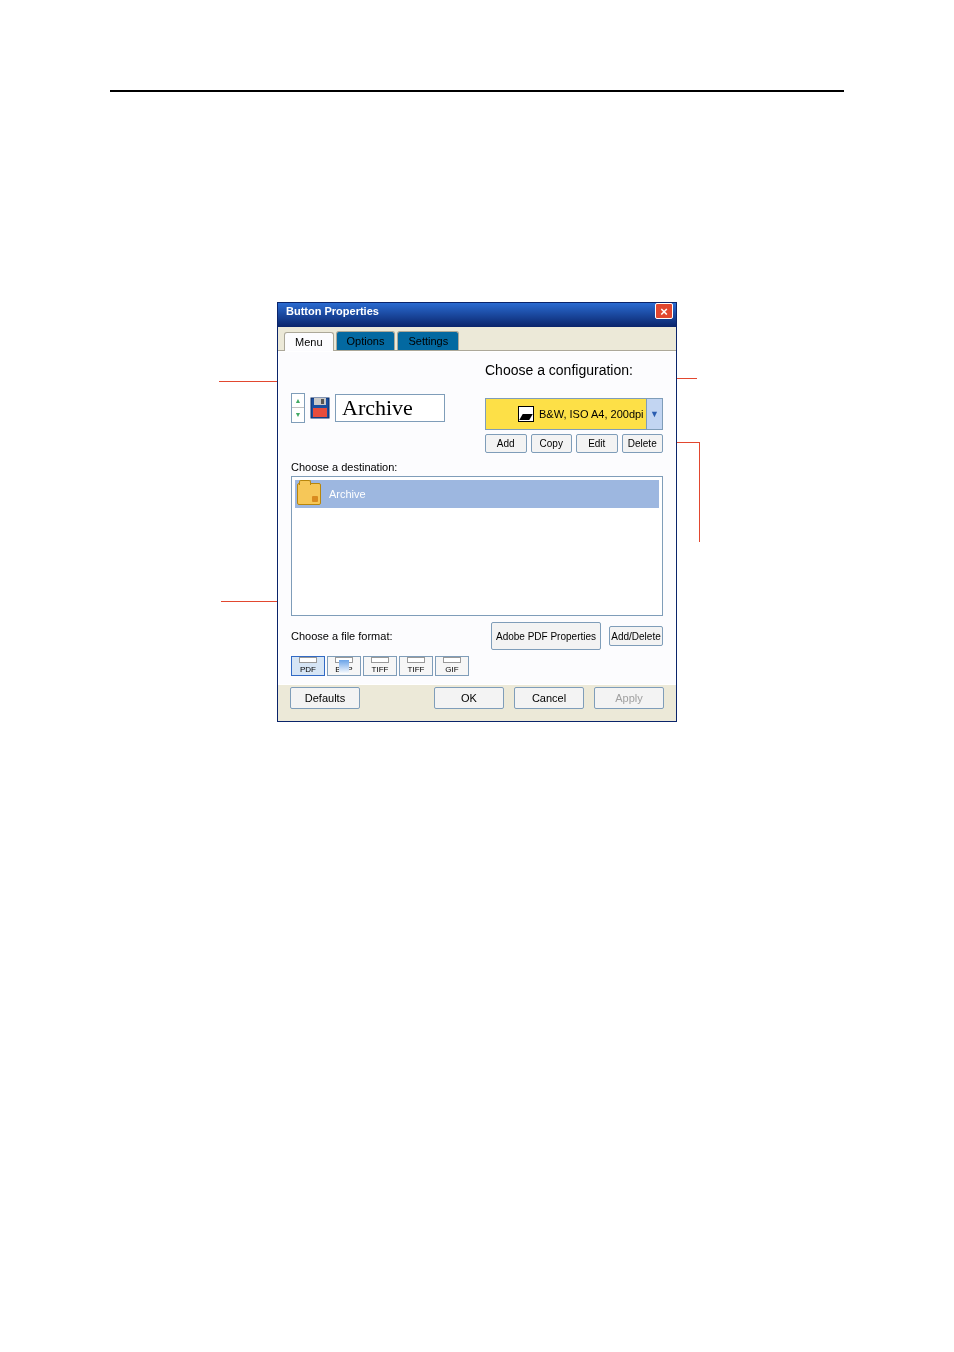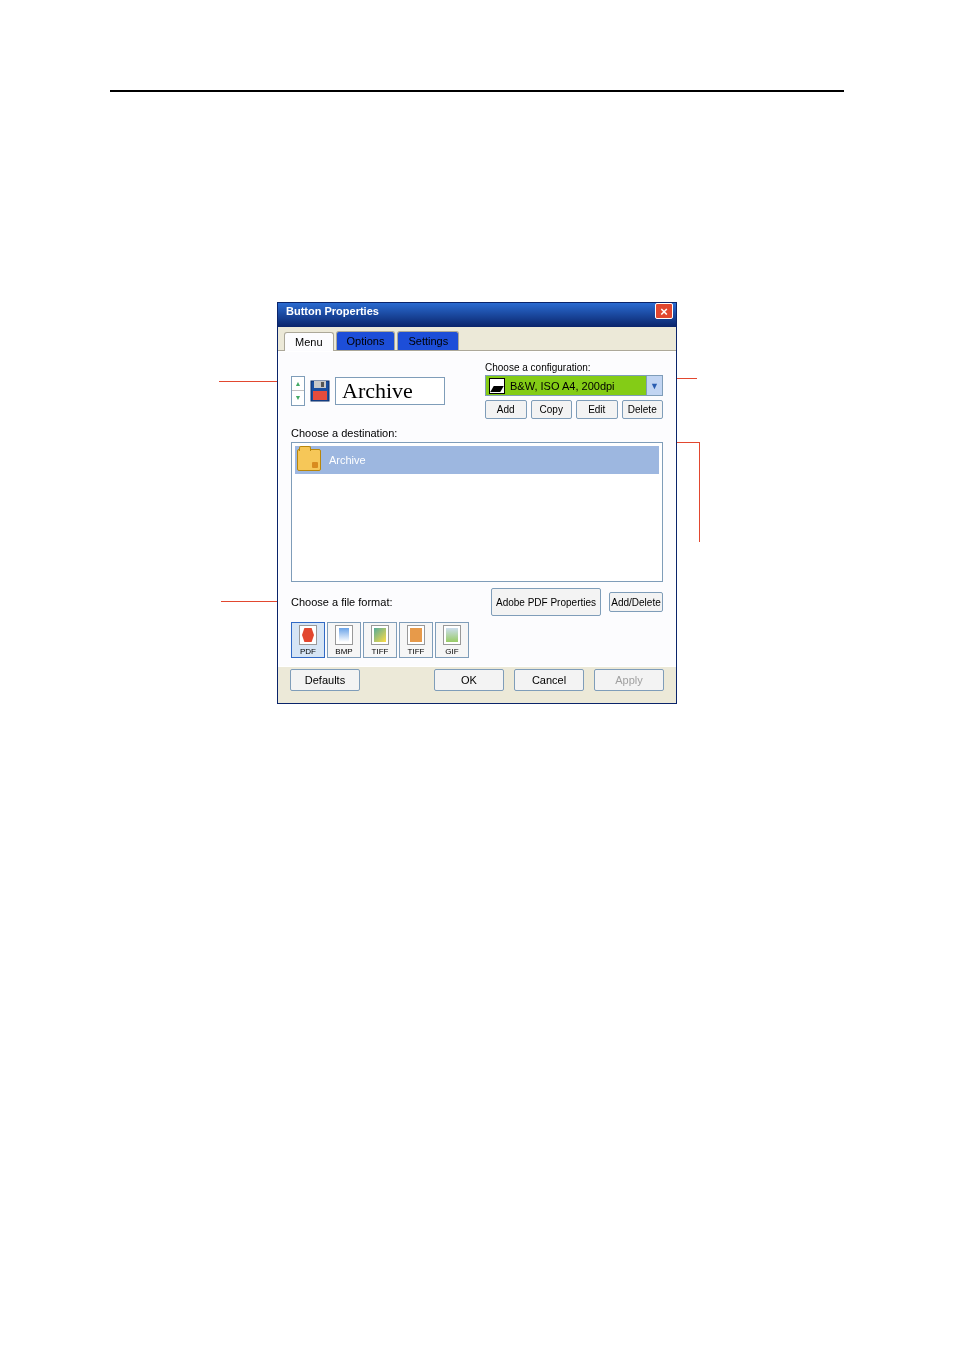--- a/index.html
+++ b/index.html
@@ -4,53 +4,53 @@
 <style>
   * { box-sizing: border-box; }
   body { margin:0; font-family: Arial, sans-serif; background:#fff; width:954px; }
   .page { padding: 40px 110px 0 110px; }
   .hr-top { border:0; border-top:2px solid #000; margin:50px 0 0 0; }
   .figure-wrap { position:relative; width:400px; margin:210px auto 0 auto; }
   .dialog { width:400px; border:1px solid #0a246a; background:#ece9d8; font-size:11px; color:#000; }
   .titlebar { background:linear-gradient(#2a6bd1,#0a246a); height:24px; display:flex; align-items:center; justify-content:space-between; padding:0 3px 8px 8px; color:#fff; font-weight:bold; }
   .close-btn { width:18px; height:16px; background:#e2472f; border:1px solid #fff; color:#fff; display:flex; align-items:center; justify-content:center; font-size:13px; font-weight:bold; border-radius:2px; cursor:pointer; }
   .tabs { display:flex; background:#ece9d8; padding:4px 6px 0 6px; border-bottom:1px solid #aca899; }
-  .tab { padding:3px 10px; border:1px solid #aca899; border-bottom:none; background:#1d4ed8; margin-right:2px; border-radius:3px 3px 0 0; cursor:pointer; position:relative; }
+  .tab { padding:3px 10px; border:1px solid #aca899; border-bottom:none; background:#0369a1; margin-right:2px; border-radius:3px 3px 0 0; cursor:pointer; position:relative; }
   .tab.active { background:#fcfcfe; top:1px; }
   .body { padding:10px 12px 8px 12px; background:#fcfcfe; border:1px solid #fff; }
   .top-row { display:flex; }
   .left-top { flex:1; display:flex; align-items:center; }
   .spinner { width:14px; height:30px; display:flex; flex-direction:column; border:1px solid #7f9db9; background:#fff; }
   .spinner .up,.spinner .dn { flex:1; display:flex; align-items:center; justify-content:center; font-size:7px; color:#4a6; cursor:pointer; }
   .spinner .dn { border-top:1px solid #c0c0c0; }
   .disk-icon { width:22px; height:26px; margin:0 4px; display:flex; align-items:center; justify-content:center; }
   .disk-svg { width:20px; height:22px; }
   .button-name { font-family:"Times New Roman",serif; font-size:22px; border:1px solid #7f9db9; padding:0 6px; background:#fff; flex:1; max-width:110px; }
   .right-top { width:178px; }
-  .cfg-label { font-size:10px; margin-bottom:2px; display:block; }
-  .cfg-select { display:flex; border:1px solid #7f9db9; background:#84cc16; height:21px; align-items:center; }
+  .cfg-label { font-size:14px; margin-bottom:20px; display:block; }
+  .cfg-select { display:flex; border:1px solid #7f9db9; background:#fde047; height:32px; align-items:center;padding-left:29px; }
   .cfg-select .ico { width:16px; height:16px; border:1px solid #000; margin:0 3px; position:relative; background:#fff; }
   .cfg-select .ico::after { content:""; position:absolute; width:10px; height:6px; background:#000; top:7px; left:2px; transform:skewX(-30deg);}
   .cfg-select .txt { flex:1; font-size:11px; padding-left:2px; }
   .cfg-select .arrow { width:16px; height:100%; background:#c2d5f2; border-left:1px solid #7f9db9; display:flex; align-items:center; justify-content:center; color:#2a5db0; font-size:9px; cursor:pointer;}
   .btn-row { display:flex; gap:4px; margin-top:4px;justify-content:space-between; }
   .wbtn { flex:1; height:19px; border:1px solid #7f9db9; background:#f3f3f3; font-size:10px; display:flex; align-items:center; justify-content:center; cursor:pointer; border-radius:2px; }
   .section-label { margin:8px 0 3px 0; font-size:11px; }
   .dest-list { height:140px; border:1px solid #7f9db9; background:#fff; padding:3px; }
   .dest-item { display:flex; align-items:center; background:#9db7e0; height:28px; padding:2px; }
   .dest-item .folder { width:24px; height:22px; background:#f6c758; border:1px solid #b8860b; border-radius:2px; position:relative; }
   .dest-item .folder::before { content:""; position:absolute; top:-4px; left:1px; width:10px; height:4px; background:#f6c758; border:1px solid #b8860b; border-bottom:none; border-radius:2px 2px 0 0;}
   .dest-item .folder::after { content:""; position:absolute; width:6px; height:6px; background:#d98b1f; bottom:2px; right:2px; border-radius:1px;}
   .dest-item .lbl { color:#fff; font-size:11px; margin-left:8px; }
   .ff-row { display:flex; align-items:center; margin-top:6px; }
   .ff-label { flex:1; font-size:11px; }
   .wbtn.wide { flex:none; width:110px; height:28px; }
   .wbtn.mid { flex:none; width:54px; height:20px; margin-left:8px;}
   .formats { display:flex; gap:2px; margin-top:6px; }
-  .fmt { width:34px; height:36px; border:1px solid #7f9db9; background:#f6f6f6; display:flex; flex-direction:column; align-items:center; justify-content:flex-end; font-size:8px; padding-bottom:1px; cursor:pointer;}
+  .fmt { width:34px; height:20px; border:1px solid #7f9db9; background:#f6f6f6; display:flex; flex-direction:column; align-items:center; justify-content:flex-end; font-size:8px; padding-bottom:1px; cursor:pointer;}
   .fmt .thumb { width:18px; height:20px; border:1px solid #999; background:#fff; margin-bottom:2px; position:relative;}
   .fmt.pdf .thumb { background:#fff; }
   .fmt.pdf .thumb::after { content:""; position:absolute; inset:2px; background:#e2472f; clip-path:polygon(20% 0,80% 0,100% 50%,80% 100%,20% 100%,0 50%);}
   .fmt.bmp .thumb::after { content:""; position:absolute; left:3px; top:2px; width:10px; height:14px; background:linear-gradient(#6aa3e8,#fff);}
   .fmt.tiff .thumb::after { content:""; position:absolute; inset:2px; background:linear-gradient(135deg,#5a9,#fd4);}
   .fmt.jpeg .thumb::after { content:""; position:absolute; inset:2px; background:#e79a4a;}
   .fmt.gif .thumb::after { content:""; position:absolute; inset:2px; background:linear-gradient(#cde,#9c6);}
   .fmt.sel { border:1px solid #316ac5; background:#d6e5f5;}
   .bottom-bar { display:flex; justify-content:space-between; padding:2px 12px 12px 12px; background:#ece9d8; }
   .bottom-bar .wbtn { flex:none; width:70px; height:22px; font-size:11px;}

